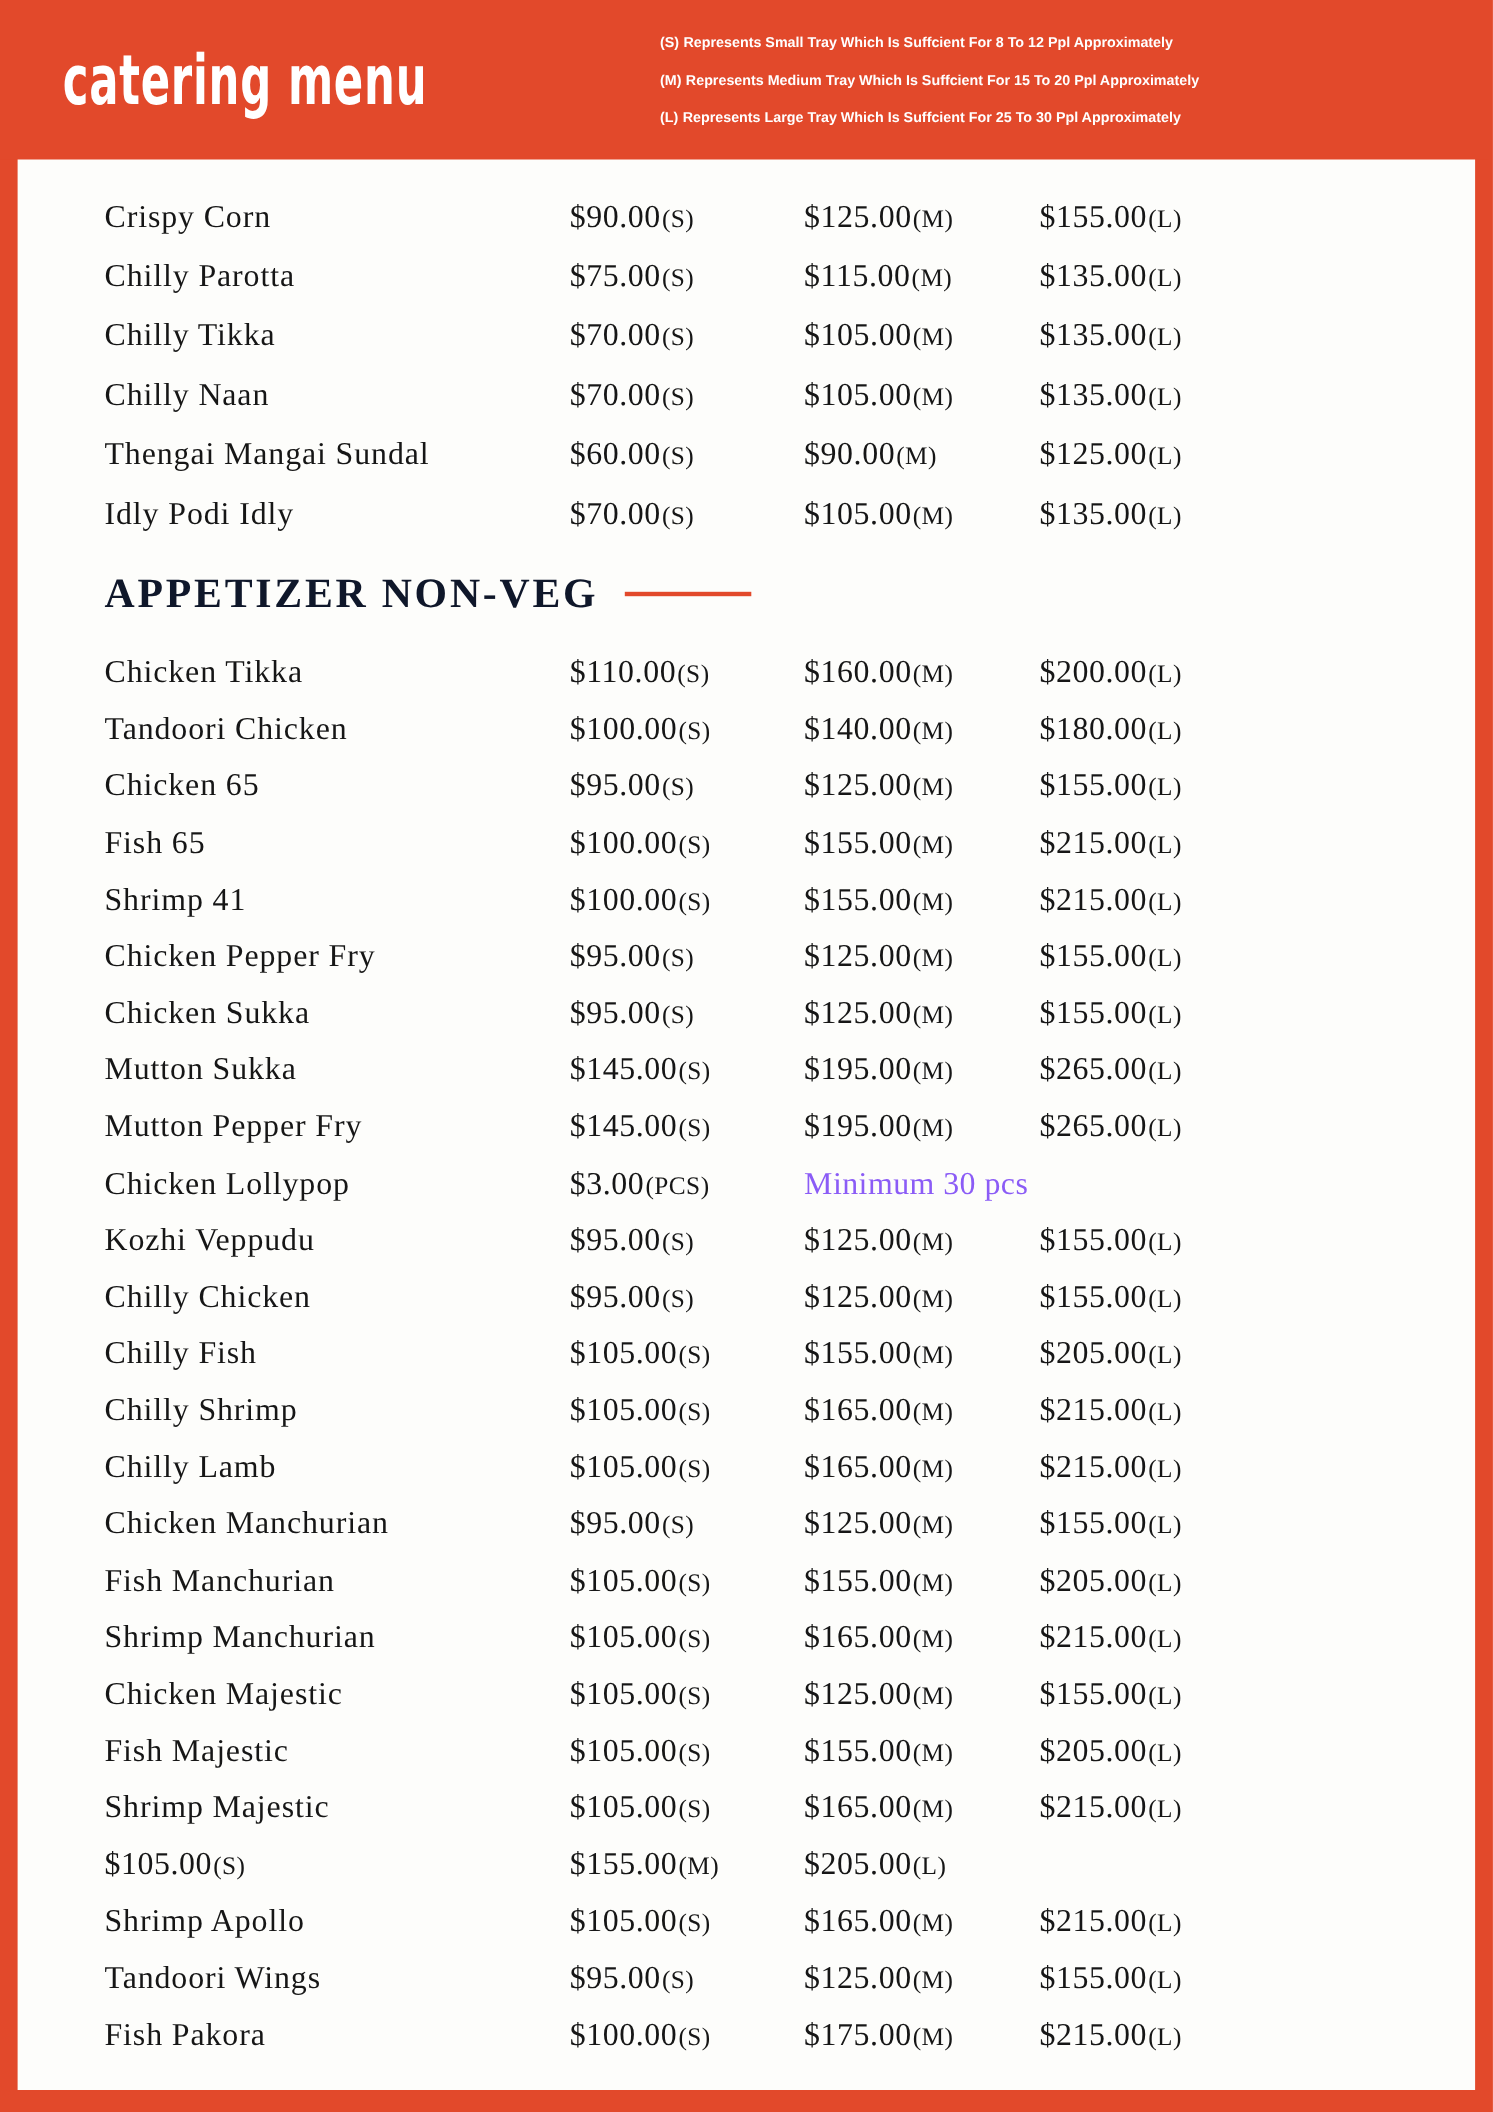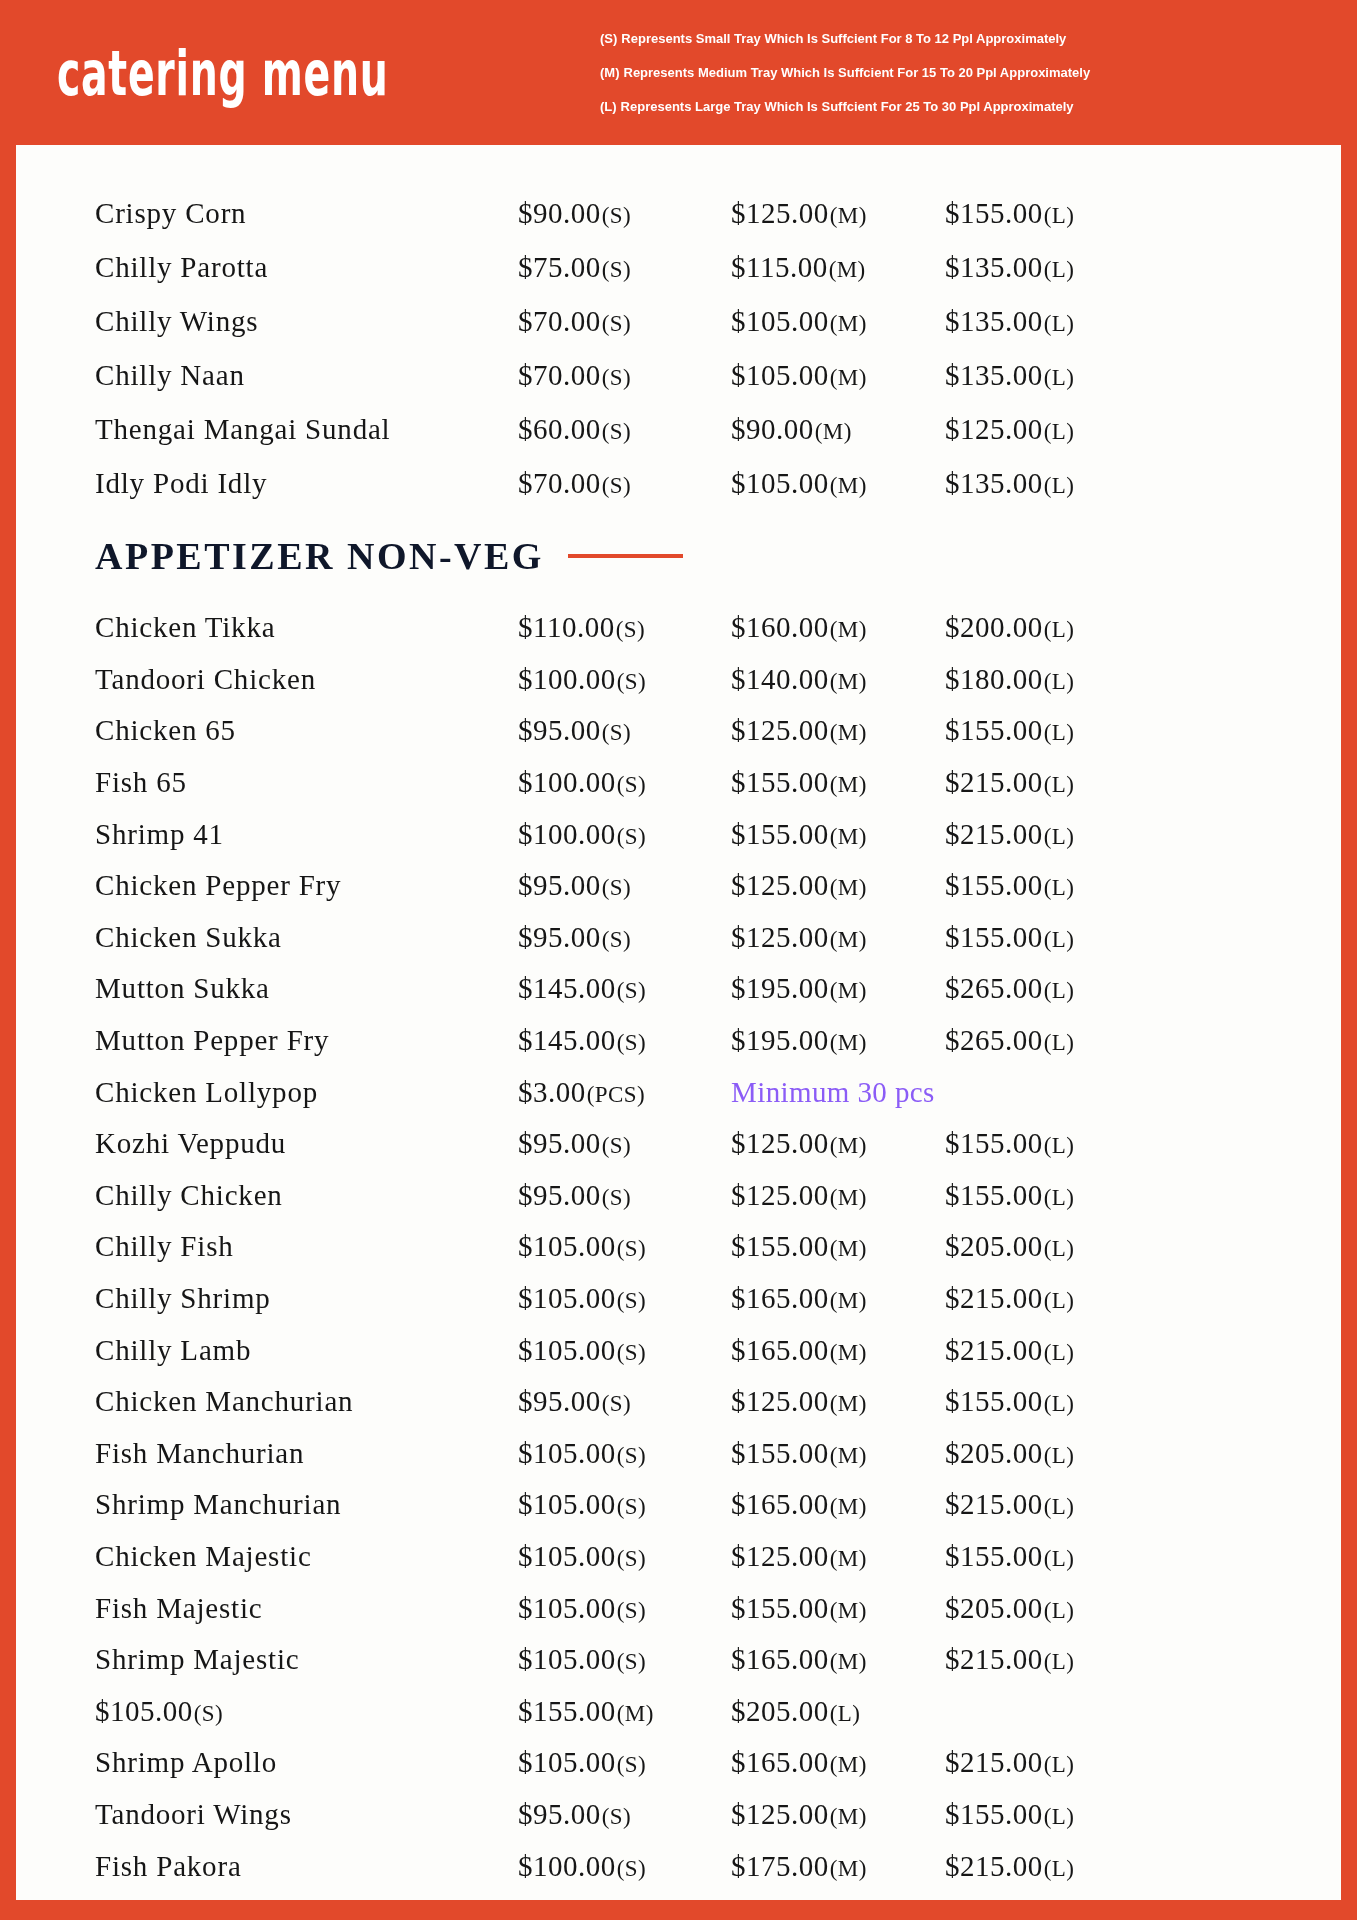--- a/index.html
+++ b/index.html
@@ -23,21 +23,21 @@
     position:absolute;left:600px;top:50%;transform:translateY(-50%);
     color:#ffffff;font-family:"Liberation Sans",sans-serif;
     font-weight:bold;font-size:13px;line-height:34px;white-space:nowrap;
   }
   .legend-line .legend-prefix{margin-right:4px;}
 
   
   .content{
     position:absolute;top:145px;left:16px;right:16px;bottom:20px;
     background:#fdfdfb;box-sizing:border-box;
-    padding:41px 0 0 79px;overflow:hidden;
+    padding:25px 0 0 79px;overflow:hidden;
   }
 
   
   .menu-row{
     display:grid;
     grid-template-columns:423px 213px 214px 1fr;
     align-items:center;
     height:54px;
     color:#161616;font-size:29px;letter-spacing:0.4px;white-space:nowrap;
   }
@@ -76,21 +76,21 @@
           <span class="price"><span class="amt">$125.00</span><span class="unit">(M)</span></span>
           <span class="price"><span class="amt">$155.00</span><span class="unit">(L)</span></span>
         </div>
         <div class="menu-row">
           <span class="item-name">Chilly Parotta</span>
           <span class="price"><span class="amt">$75.00</span><span class="unit">(S)</span></span>
           <span class="price"><span class="amt">$115.00</span><span class="unit">(M)</span></span>
           <span class="price"><span class="amt">$135.00</span><span class="unit">(L)</span></span>
         </div>
         <div class="menu-row">
-          <span class="item-name">Chilly Wings</span>
+          <span class="item-name">Chilly Tikka</span>
           <span class="price"><span class="amt">$70.00</span><span class="unit">(S)</span></span>
           <span class="price"><span class="amt">$105.00</span><span class="unit">(M)</span></span>
           <span class="price"><span class="amt">$135.00</span><span class="unit">(L)</span></span>
         </div>
         <div class="menu-row">
           <span class="item-name">Chilly Naan</span>
           <span class="price"><span class="amt">$70.00</span><span class="unit">(S)</span></span>
           <span class="price"><span class="amt">$105.00</span><span class="unit">(M)</span></span>
           <span class="price"><span class="amt">$135.00</span><span class="unit">(L)</span></span>
         </div>

